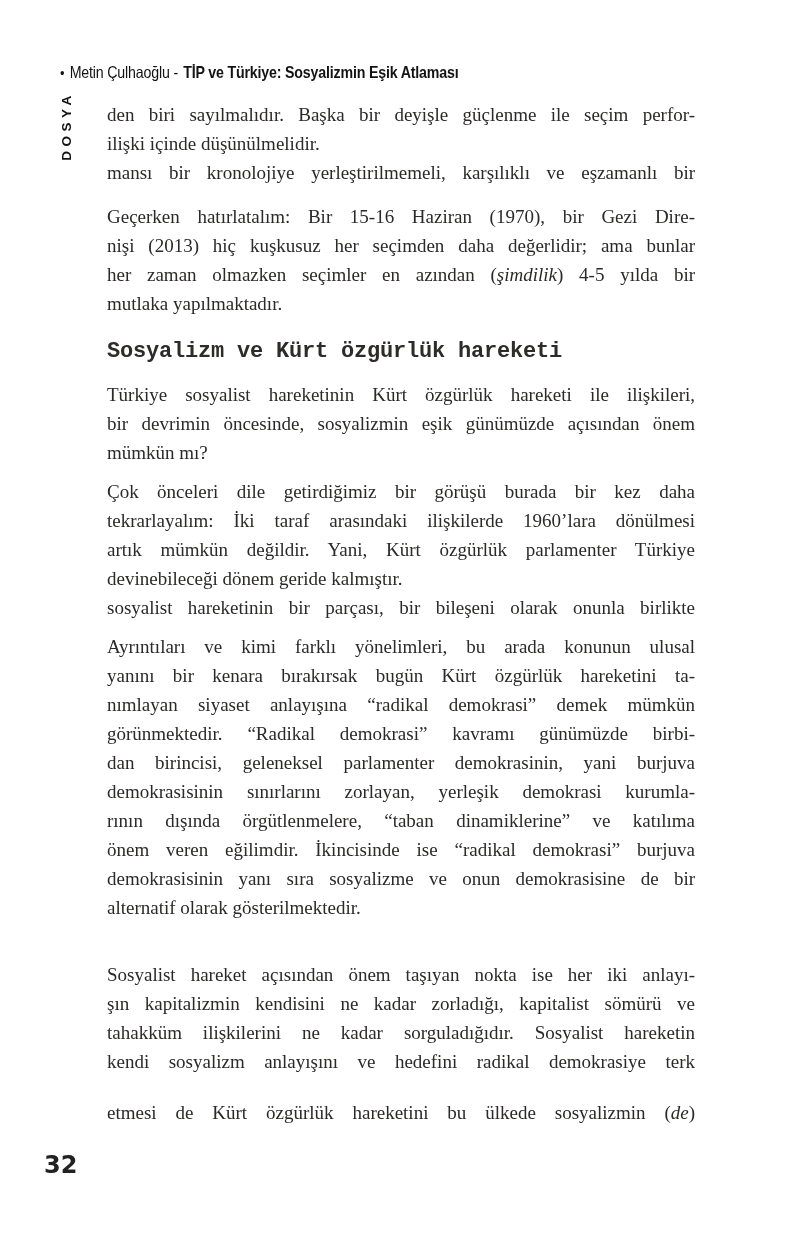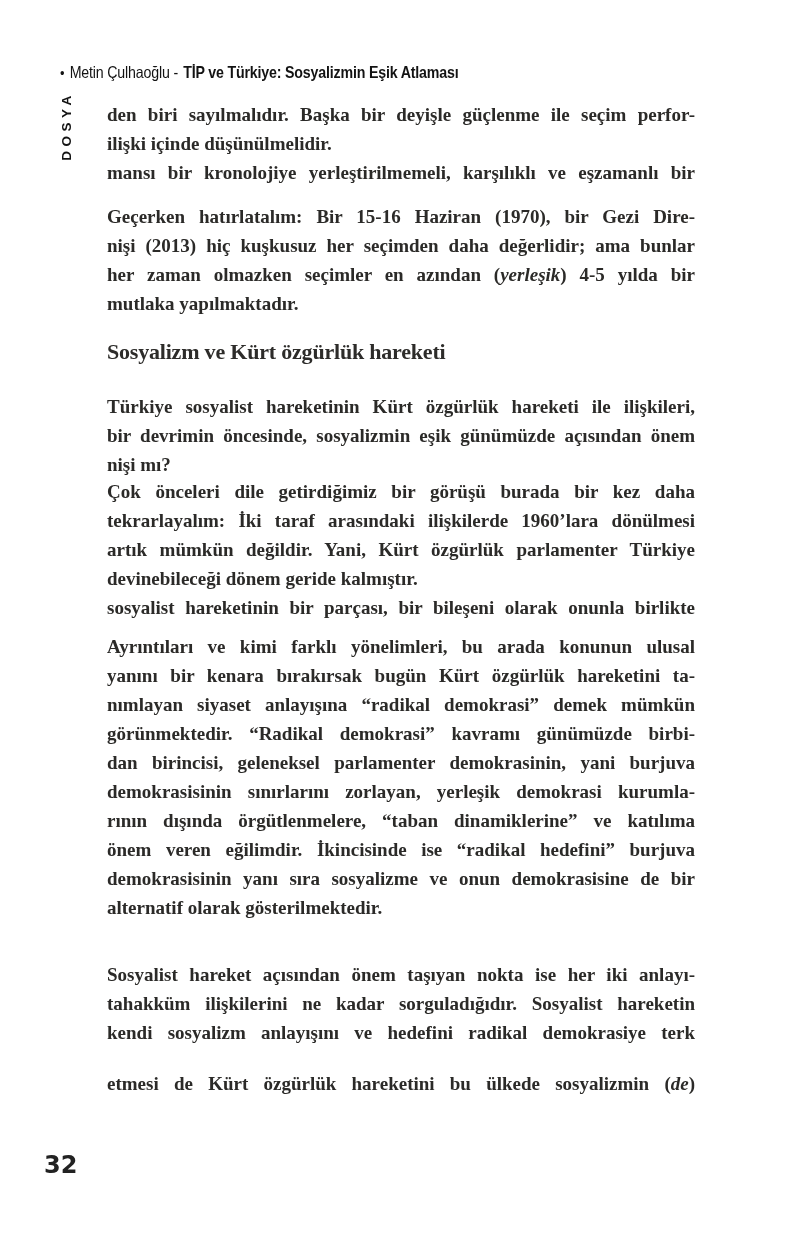--- a/index.html
+++ b/index.html
@@ -52,47 +52,46 @@
     letter-spacing: 4.5px;
     color: #131313;
     white-space: nowrap;
   }
   
   .section-heading {
     position: absolute;
     left: 107px;
     top: 339px;
     width: 588px;
-    font-family: Liberation Serif, serif;
+    font-family: Liberation Mono, monospace;
     font-size: 22px;
     font-weight: 600;
     letter-spacing: -0.2px;
     color: #2d2c2a;
   }
   
   .para {
     position: absolute;
     left: 107px;
     width: 588px;
     font-size: 19px;
     line-height: 29px;
     color: #2b2a28;
-    font-weight: bold;
   }
   .para .line {
     text-align: justify;
     text-align-last: justify;
     height: 29px;
   }
   .para .line.last { text-align-last: left; }
   
   #p6 .line.last { text-align-last: justify; margin-top: 22px; }
   #p1 { top: 100px; }
   #p2 { top: 202px; }
-  #p3 { top: 380px; margin-top: 12px; }
+  #p3 { top: 380px; }
   #p4 { top: 477px; }
   #p5 { top: 632px; }
   #p6 { top: 960px; }
   
   .page-number {
     position: absolute;
     left: 44px;
     top: 1151px;
     font-family: "DejaVu Sans", sans-serif;
     font-size: 24px;
@@ -114,52 +113,53 @@
   <div class="side-label">DOSYA</div>
 
   <div class="para" id="p1">
       <div class="line">den biri sayılmalıdır. Başka bir deyişle güçlenme ile seçim perfor-</div>
       <div class="line last">ilişki içinde düşünülmelidir.</div>
       <div class="line">mansı bir kronolojiye yerleştirilmemeli, karşılıklı ve eşzamanlı bir</div>
     </div>
   <div class="para" id="p2">
       <div class="line">Geçerken hatırlatalım: Bir 15-16 Haziran (1970), bir Gezi Dire-</div>
       <div class="line">nişi (2013) hiç kuşkusuz her seçimden daha değerlidir; ama bunlar</div>
-      <div class="line">her zaman olmazken seçimler en azından (<i>yerleşik</i>) 4-5 yılda bir</div>
+      <div class="line">her zaman olmazken seçimler en azından (<i>şimdilik</i>) 4-5 yılda bir</div>
       <div class="line last">mutlaka yapılmaktadır.</div>
     </div>
 
   <div class="section-heading">Sosyalizm ve Kürt özgürlük hareketi</div>
 
   <div class="para" id="p3">
       <div class="line">Türkiye sosyalist hareketinin Kürt özgürlük hareketi ile ilişkileri,</div>
       <div class="line">bir devrimin öncesinde, sosyalizmin eşik günümüzde açısından önem</div>
-      <div class="line last">nişi mı?</div>
+      <div class="line last">mümkün mı?</div>
     </div>
   <div class="para" id="p4">
       <div class="line">Çok önceleri dile getirdiğimiz bir görüşü burada bir kez daha</div>
       <div class="line">tekrarlayalım: İki taraf arasındaki ilişkilerde 1960’lara dönülmesi</div>
       <div class="line">artık mümkün değildir. Yani, Kürt özgürlük parlamenter Türkiye</div>
       <div class="line last">devinebileceği dönem geride kalmıştır.</div>
       <div class="line">sosyalist hareketinin bir parçası, bir bileşeni olarak onunla birlikte</div>
     </div>
   <div class="para" id="p5">
       <div class="line">Ayrıntıları ve kimi farklı yönelimleri, bu arada konunun ulusal</div>
       <div class="line">yanını bir kenara bırakırsak bugün Kürt özgürlük hareketini ta-</div>
       <div class="line">nımlayan siyaset anlayışına “radikal demokrasi” demek mümkün</div>
       <div class="line">görünmektedir. “Radikal demokrasi” kavramı günümüzde birbi-</div>
       <div class="line">dan birincisi, geleneksel parlamenter demokrasinin, yani burjuva</div>
       <div class="line">demokrasisinin sınırlarını zorlayan, yerleşik demokrasi kurumla-</div>
       <div class="line">rının dışında örgütlenmelere, “taban dinamiklerine” ve katılıma</div>
-      <div class="line">önem veren eğilimdir. İkincisinde ise “radikal hedefini” burjuva</div>
+      <div class="line">önem veren eğilimdir. İkincisinde ise “radikal demokrasi” burjuva</div>
       <div class="line">demokrasisinin yanı sıra sosyalizme ve onun demokrasisine de bir</div>
       <div class="line last">alternatif olarak gösterilmektedir.</div>
     </div>
   <div class="para" id="p6">
       <div class="line">Sosyalist hareket açısından önem taşıyan nokta ise her iki anlayı-</div>
+      <div class="line">şın kapitalizmin kendisini ne kadar zorladığı, kapitalist sömürü ve</div>
       <div class="line">tahakküm ilişkilerini ne kadar sorguladığıdır. Sosyalist hareketin</div>
       <div class="line">kendi sosyalizm anlayışını ve hedefini radikal demokrasiye terk</div>
       <div class="line last">etmesi de Kürt özgürlük hareketini bu ülkede sosyalizmin (<i>de</i>)</div>
     </div>
 
   <div class="page-number">32</div>
 
 </div>
 
 </body></html>

